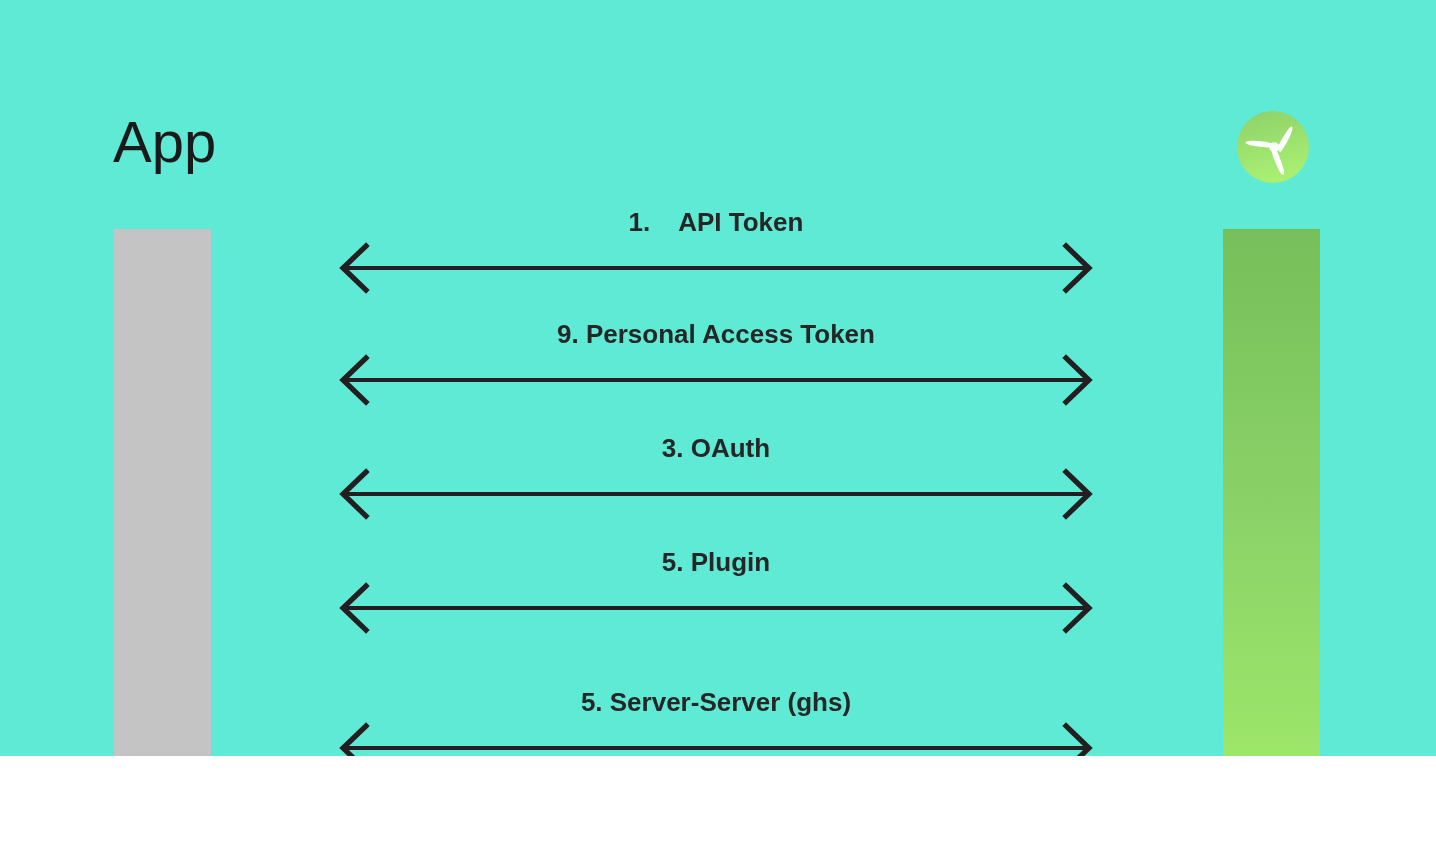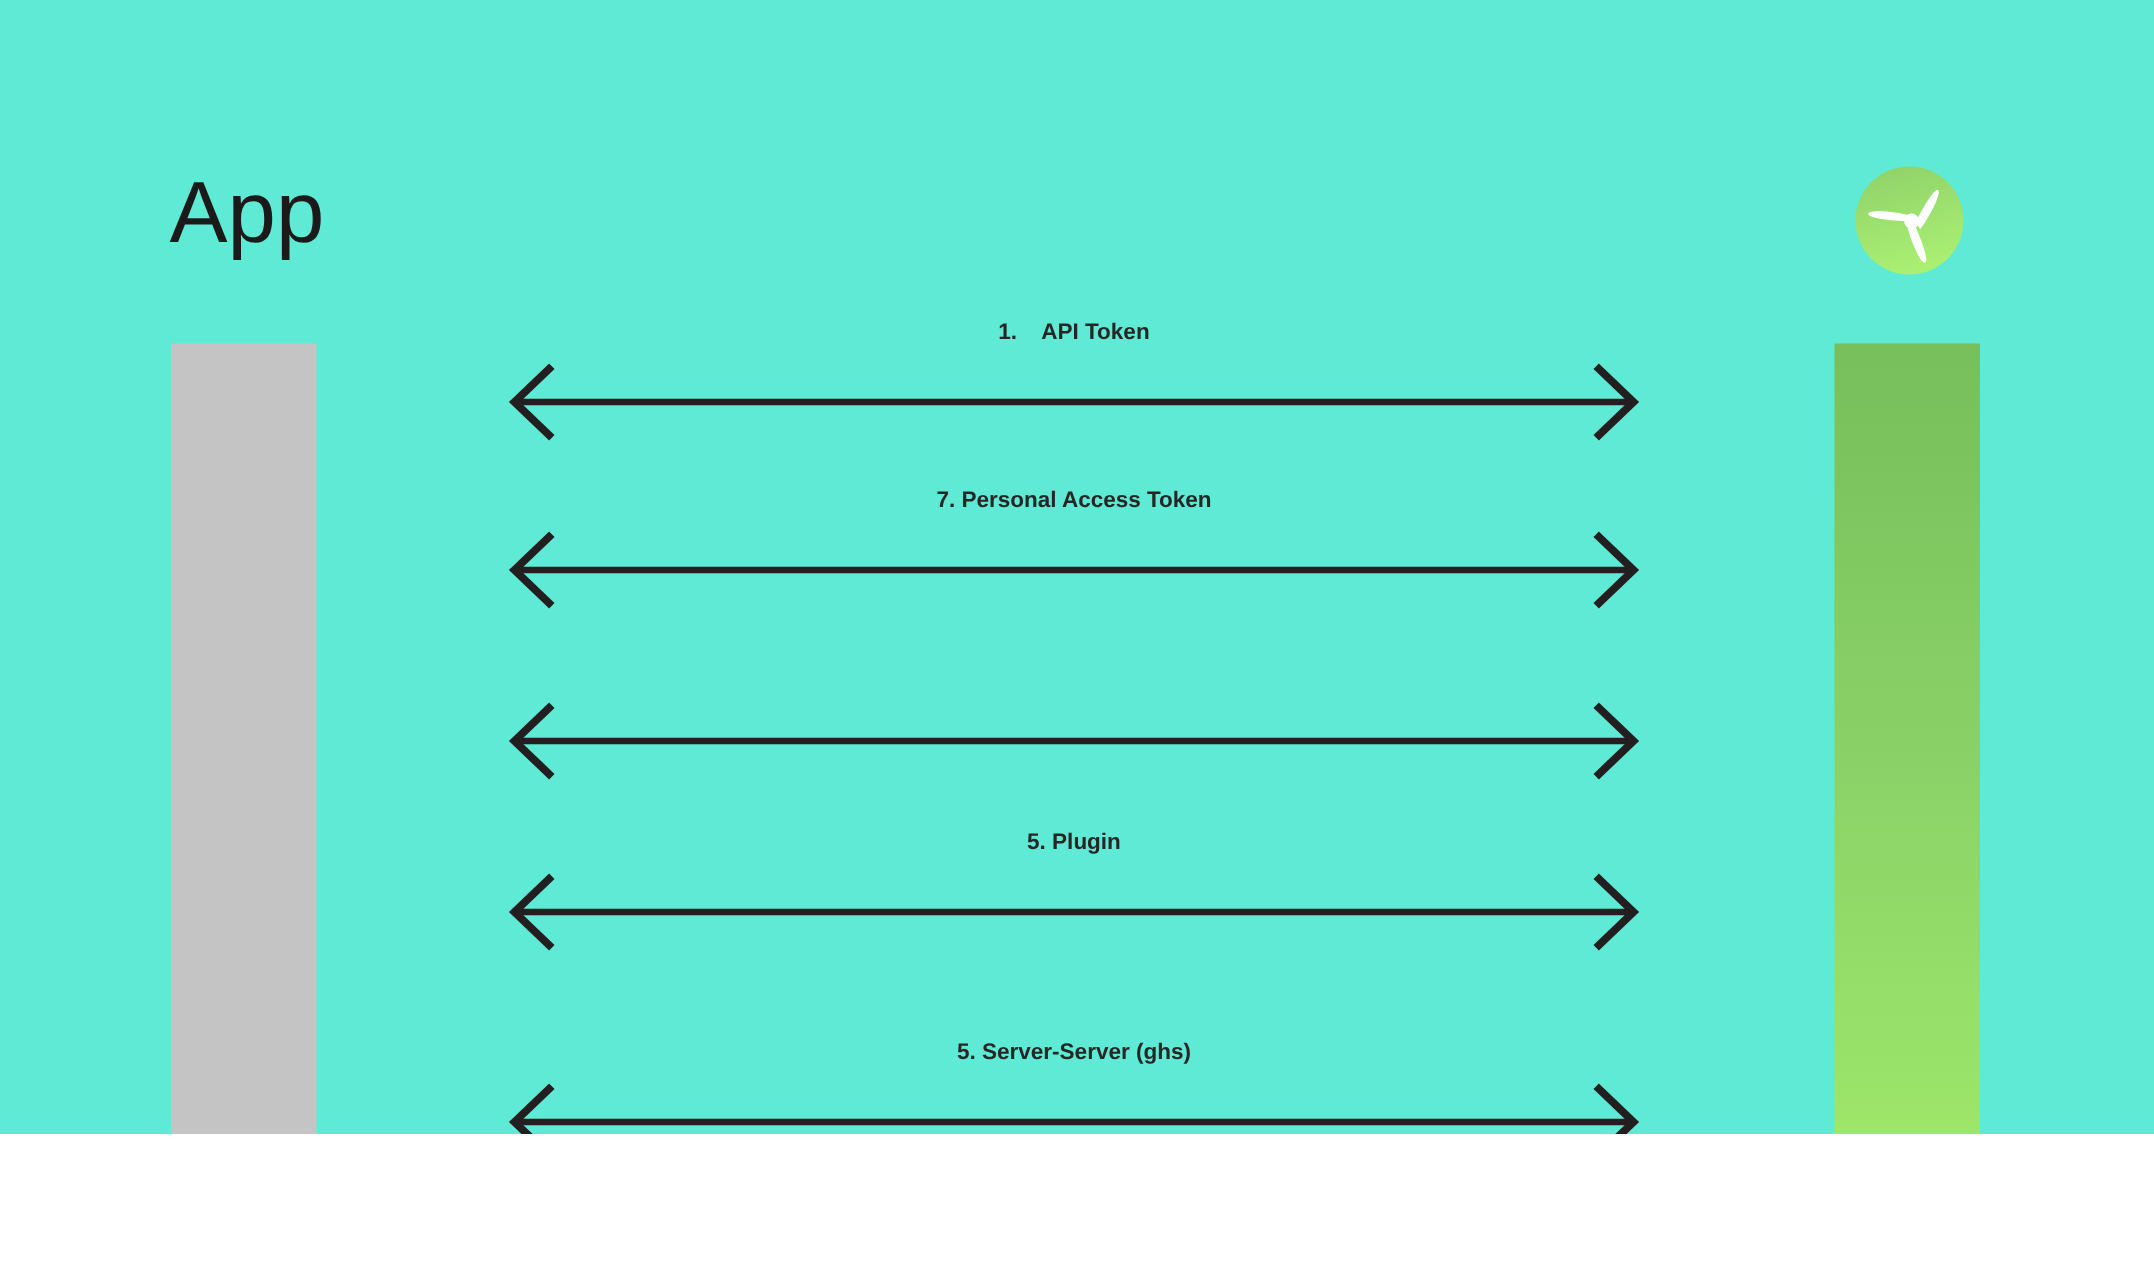--- a/index.html
+++ b/index.html
@@ -68,21 +68,21 @@
     width: 760px;
     height: 88px;
   }
   .message-label {
     position: absolute;
     left: 0;
     top: 0;
     width: 760px;
     text-align: center;
     font-family: "Liberation Sans", sans-serif;
-    font-size: 15px;
+    font-size: 26px;
     font-weight: 700;
     color: #262626;
     white-space: pre;
     line-height: 28px;
   }
   .message-arrow {
     position: absolute;
     left: 0;
     top: 34px;
     width: 760px;
@@ -139,29 +139,30 @@
   <div class="message-row" style="top:208px;">
     <div class="message-label">1.    API Token</div>
     <svg class="message-arrow" viewBox="0 0 760 52" preserveAspectRatio="none" aria-hidden="true">
       <line class="arrow-line" x1="8" y1="26" x2="752" y2="26"></line>
       <polyline class="arrow-head" points="30,4 7,26 30,48"></polyline>
       <polyline class="arrow-head" points="730,4 753,26 730,48"></polyline>
     </svg>
   </div>
 
   <div class="message-row" style="top:320px;">
-    <div class="message-label">7. Personal Access Token</div>
+    <div class="message-label">9. Personal Access Token</div>
     <svg class="message-arrow" viewBox="0 0 760 52" preserveAspectRatio="none" aria-hidden="true">
       <line class="arrow-line" x1="8" y1="26" x2="752" y2="26"></line>
       <polyline class="arrow-head" points="30,4 7,26 30,48"></polyline>
       <polyline class="arrow-head" points="730,4 753,26 730,48"></polyline>
     </svg>
   </div>
 
   <div class="message-row" style="top:434px;">
+    <div class="message-label">3. OAuth</div>
     <svg class="message-arrow" viewBox="0 0 760 52" preserveAspectRatio="none" aria-hidden="true">
       <line class="arrow-line" x1="8" y1="26" x2="752" y2="26"></line>
       <polyline class="arrow-head" points="30,4 7,26 30,48"></polyline>
       <polyline class="arrow-head" points="730,4 753,26 730,48"></polyline>
     </svg>
   </div>
 
   <div class="message-row" style="top:548px;">
     <div class="message-label">5. Plugin</div>
     <svg class="message-arrow" viewBox="0 0 760 52" preserveAspectRatio="none" aria-hidden="true">

